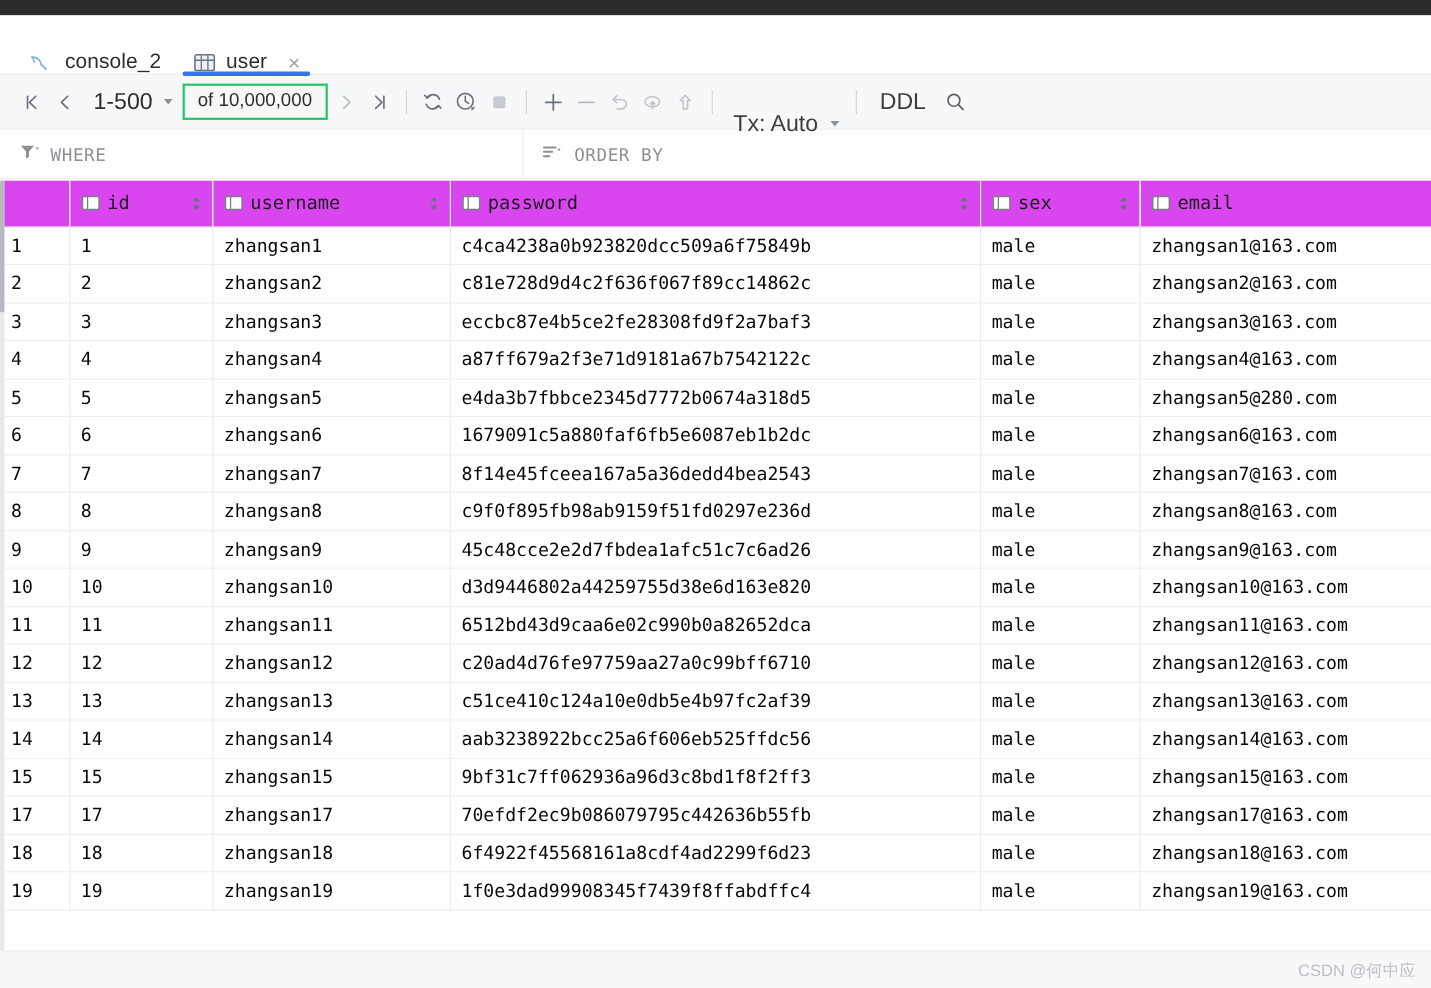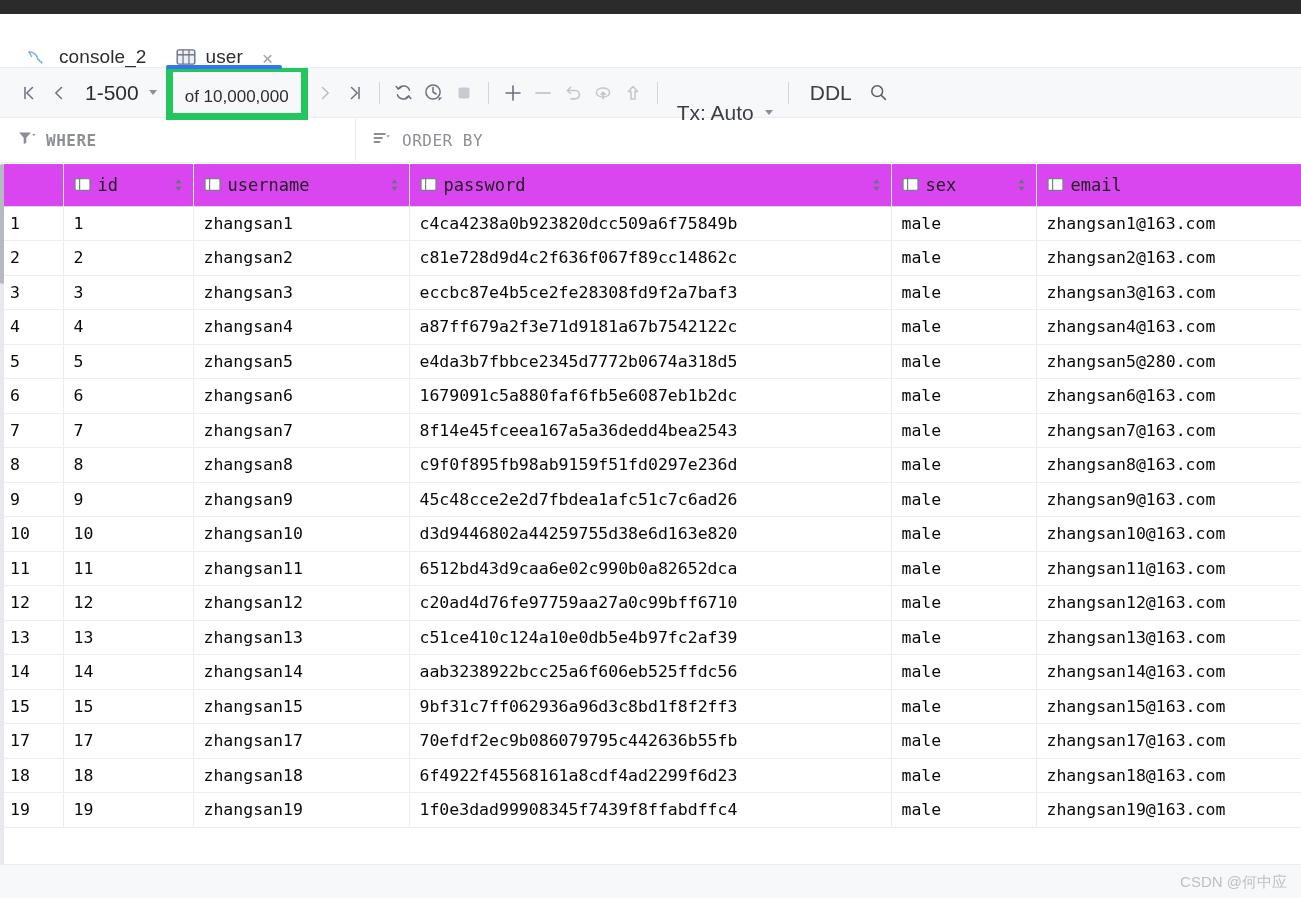--- a/index.html
+++ b/index.html
@@ -81,42 +81,42 @@
   }
   .range-box {
     display:flex; align-items:center; gap:6px;
     padding: 0 7px;
   }
   .caret-down {
     width:0;height:0;border-left:4px solid transparent;border-right:4px solid transparent;
     border-top:5px solid #8b8f99;
   }
   .highlight-box {
-    border: 7px solid #22c55e;
-    padding: 15px 12px 6px 12px;
+    border: 2px solid #22c55e;
+    padding: 3px 12px 6px 12px;
     margin: 0 2px;
     background: transparent;
   }
   .highlight-box .tb-text { padding:0; font-size:17px; }
   .tx-group { display:flex; align-items:center; gap:7px; padding: 0 6px; margin-top: 40px; }
 
   
   .filterbar {
     height: 45px;
     background: #ffffff;
     border-bottom: 1px solid #ebecf0;
     display: flex;
     align-items: center;
   }
   .filter-cell {
     display:flex; align-items:center; gap:10px;
     height: 45px;
     padding-left: 16px;
   }
-  .filter-cell.where { width: 356px; border-right: 1px solid #ebecf0; font-weight: bold; }
+  .filter-cell.where { width: 476px; border-right: 1px solid #ebecf0; }
   .filter-cell.orderby { flex: 1; }
   .filter-label {
     font-family: "DejaVu Sans Mono", monospace;
     font-size: 16px;
     color: #8c8f96;
     letter-spacing: .5px;
   }
 
   
   .grid-wrap { position:absolute; left:0; right:0; top:164px; bottom:0; overflow:hidden; }

